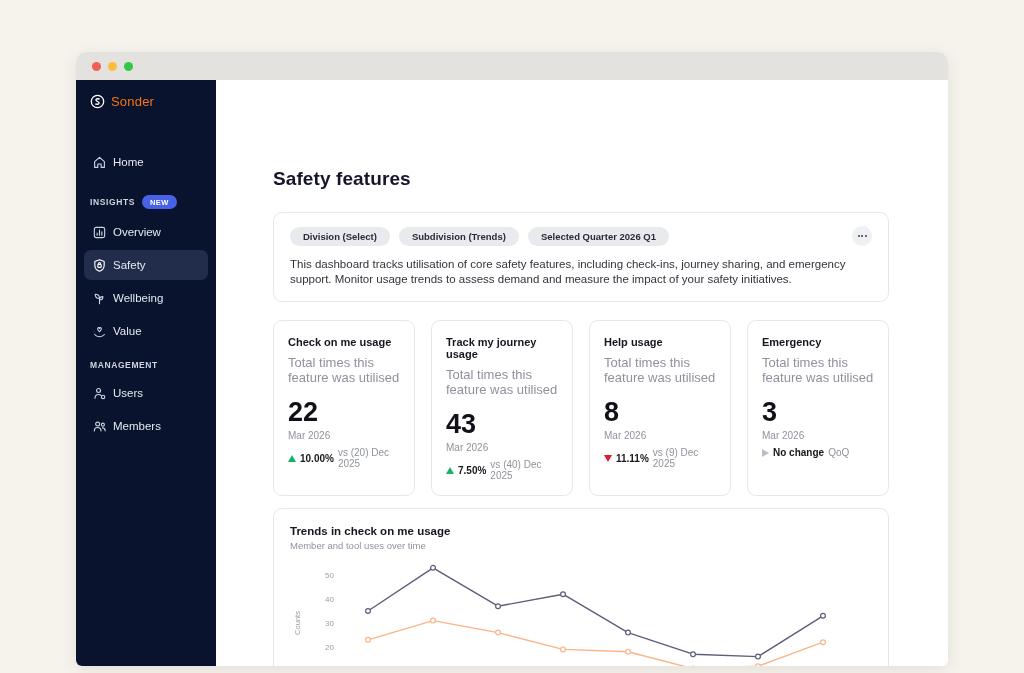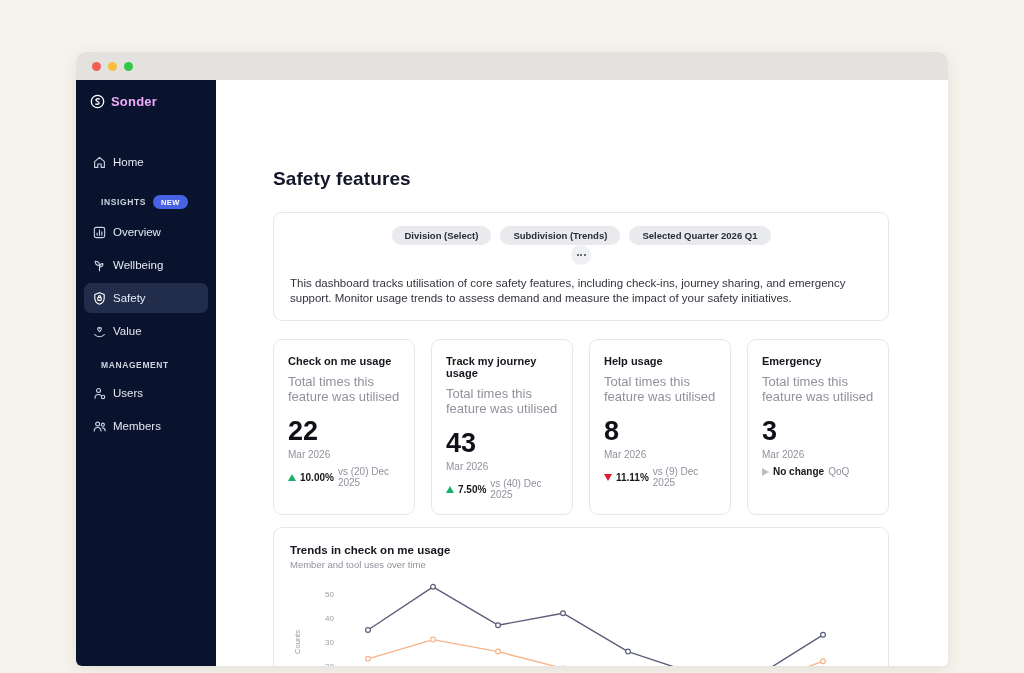--- a/index.html
+++ b/index.html
@@ -11,39 +11,39 @@
             box-shadow:0 4px 18px rgba(0,0,0,.08); }
   .titlebar { height:28px; background:#e3e2df; display:flex; align-items:center; padding-left:16px; gap:7px; }
   .tl-dot { width:9px; height:9px; border-radius:50%; display:inline-block; }
   .dot-red { background:#f25f57; } .dot-yellow { background:#fbbe3c; } .dot-green { background:#33c748; }
 
   .app { display:flex; height:586px; }
 
   
   .sidebar { width:140px; background:#0a132e; color:#e8ebf4; flex-shrink:0; padding-top:14px; }
   .logo-row { display:flex; align-items:center; gap:6px; padding:0 14px; margin-bottom:38px; }
-  .logo-text { font-size:13px; font-weight:700; letter-spacing:.2px; color:#f0abfc; }
+  .logo-text { font-size:13px; font-weight:400; letter-spacing:.2px; color:#f97316; }
   .nav-item { display:flex; align-items:center; gap:6px; height:30px; margin:3px 8px;
               padding:0 8px; border-radius:7px; font-size:11.5px; color:#e4e8f2; cursor:pointer; }
   .nav-item.selected { background:#222d4c; }
   .nav-icon { width:15px; height:15px; display:inline-flex; align-items:center; justify-content:center; }
   .nav-icon svg { width:15px; height:15px; }
-  .section-row { display:flex; align-items:center; gap:7px; padding:0 25px; margin:14px 0 8px; }
+  .section-row { display:flex; align-items:center; gap:7px; padding:0 14px; margin:14px 0 8px; }
   .section-label { font-size:8.5px; letter-spacing:.6px; color:#ced3e0; font-weight:700; }
   .new-badge { background:#4862e6; color:#fff; font-size:7.5px; font-weight:700;
                padding:2.5px 8px; border-radius:9px; letter-spacing:.4px; }
 
   
   .main { flex:1; background:#fff; padding:88px 59px 0 57px; overflow:hidden; }
   .page-title { font-size:19px; font-weight:700; color:#15152b; margin-bottom:22px; letter-spacing:.1px; }
 
   .card { background:#fff; border:1px solid #e6e7ea; border-radius:9px; }
 
   .filter-card { width:616px; padding:13px 16px 14px; margin-bottom:18px; }
-  .filter-row { display:flex; align-items:center;flex-direction:column; }
+  .filter-row { display:flex; align-items:center; }
   .chips { display:flex; gap:9px; flex:1; }
   .chip { background:#e9eaee; border-radius:10px; height:19px; display:inline-flex; align-items:center;
           padding:0 13px; font-size:9.5px; font-weight:600; color:#2b2b36; cursor:pointer; }
   .ellipsis-btn { width:20px; height:20px; border-radius:50%; background:#eef0f4; border:none;
                   display:inline-flex; align-items:center; justify-content:center; gap:1.5px; cursor:pointer; }
   .ellipsis-btn i { width:2px; height:2px; border-radius:50%; background:#3c4043; display:block; }
   .filter-desc { margin-top:11px; font-size:11.5px; line-height:15px; color:#33333d; max-width:585px; }
 
   .stats-row { display:flex; gap:16px; width:616px; margin-bottom:12px; }
   .stat-card { width:147px; padding:15px 14px 14px; }
@@ -104,40 +104,40 @@
       <div class="nav-item">
         <span class="nav-icon">
           <svg viewBox="0 0 16 16" fill="none" stroke="#cdd3e1" stroke-width="1.2" stroke-linecap="round">
             <rect x="2.5" y="2.5" width="11" height="11" rx="2"></rect>
             <path d="M5.5 10.8 V8.6 M8 10.8 V5.4 M10.5 10.8 V7.2"></path>
           </svg>
         </span>
         <span>Overview</span>
       </div>
 
+      <div class="nav-item selected">
+        <span class="nav-icon">
+          <svg viewBox="0 0 16 16" fill="none" stroke="#ffffff" stroke-width="1.2" stroke-linejoin="round">
+            <path d="M8 1.8 L13 3.8 V7.8 C13 11 11 13.2 8 14.2 C5 13.2 3 11 3 7.8 V3.8 Z"></path>
+            <rect x="6.2" y="6.8" width="3.6" height="3.2" rx="0.8"></rect>
+            <path d="M6.9 6.8 V5.9 C6.9 4.5 9.1 4.5 9.1 5.9 V6.8"></path>
+          </svg>
+        </span>
+        <span>Safety</span>
+      </div>
+
       <div class="nav-item">
         <span class="nav-icon">
           <svg viewBox="0 0 16 16" fill="none" stroke="#cdd3e1" stroke-width="1.2" stroke-linecap="round" stroke-linejoin="round">
             <path d="M8 13.5 V7.5"></path>
             <path d="M8 8 C8 4.8 6.2 3.4 3.4 3.4 C3.4 6.6 5.2 8 8 8 Z"></path>
             <path d="M8 9.5 C8 7.1 9.4 6 11.6 6 C11.6 8.4 10.2 9.5 8 9.5 Z"></path>
           </svg>
         </span>
         <span>Wellbeing</span>
-      </div>
-
-      <div class="nav-item selected">
-        <span class="nav-icon">
-          <svg viewBox="0 0 16 16" fill="none" stroke="#ffffff" stroke-width="1.2" stroke-linejoin="round">
-            <path d="M8 1.8 L13 3.8 V7.8 C13 11 11 13.2 8 14.2 C5 13.2 3 11 3 7.8 V3.8 Z"></path>
-            <rect x="6.2" y="6.8" width="3.6" height="3.2" rx="0.8"></rect>
-            <path d="M6.9 6.8 V5.9 C6.9 4.5 9.1 4.5 9.1 5.9 V6.8"></path>
-          </svg>
-        </span>
-        <span>Safety</span>
       </div>
 
       <div class="nav-item">
         <span class="nav-icon">
           <svg viewBox="0 0 16 16" fill="none" stroke="#cdd3e1" stroke-width="1.2" stroke-linecap="round" stroke-linejoin="round">
             <path d="M8 8.2 C7 7.2 5.4 5.9 6.1 4.6 C6.8 3.4 8 3.9 8 4.7 C8 3.9 9.2 3.4 9.9 4.6 C10.6 5.9 9 7.2 8 8.2 Z"></path>
             <path d="M2.8 11.2 C4.2 13 6.2 13.6 8 13.6 C9.8 13.6 11.8 13 13.2 11.2"></path>
           </svg>
         </span>
         <span>Value</span>

